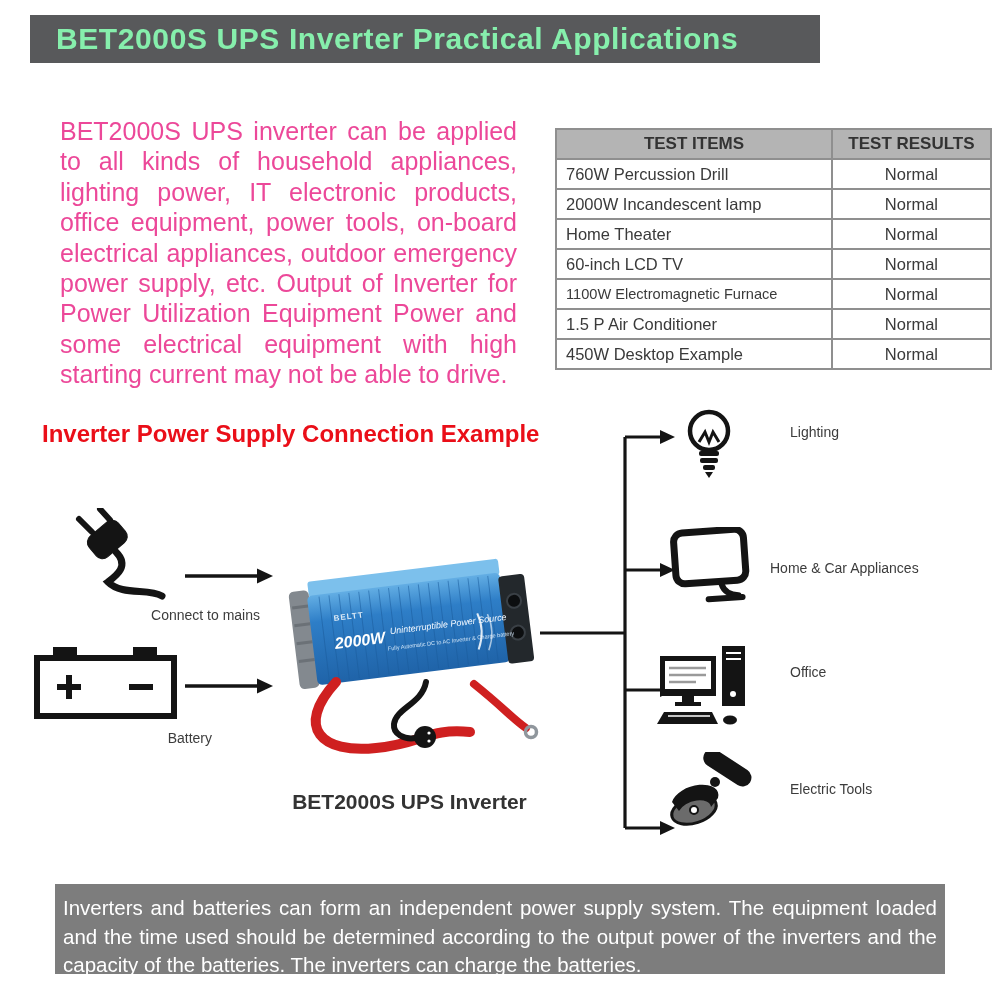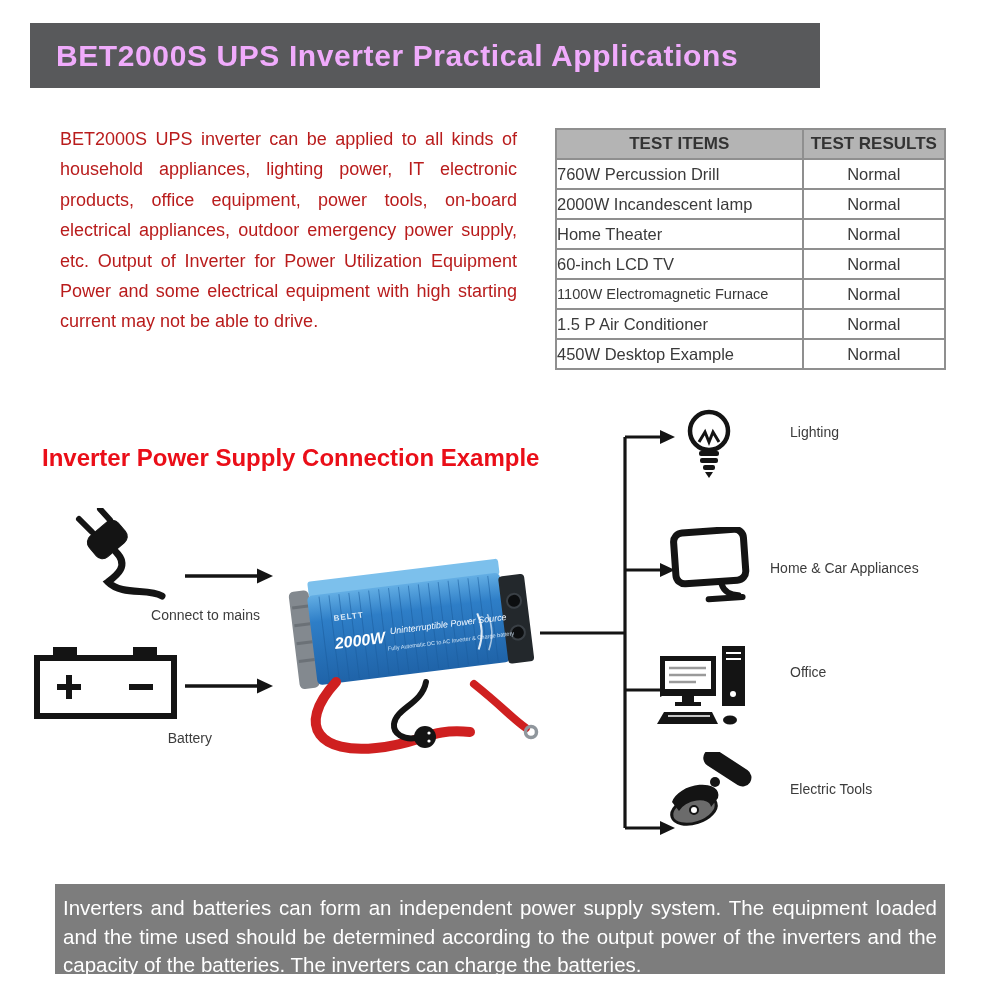--- a/index.html
+++ b/index.html
@@ -4,50 +4,49 @@
 <style>
   * { margin:0; padding:0; box-sizing:border-box; }
   html,body { background:#ffffff; }
   .page {
     position:relative; width:1000px; height:1000px; margin:0 auto;
     background:#ffffff; overflow:hidden;
     font-family:"Liberation Sans", sans-serif; color:#3f3f3f;
   }
   
   .banner {
-    position:absolute; left:30px; top:23px; width:790px; height:65px;
-    background:#58595b; color:#f0abfc; display:flex; align-items:center;
+    position:absolute; left:30px; top:15px; width:790px; height:48px;
+    background:#58595b; color:#86efac; display:flex; align-items:center;
     padding-left:26px; font-size:30px; font-weight:800; letter-spacing:.6px;
     white-space:nowrap;
   }
   
   .intro {
-    position:absolute; left:60px; top:124px; width:457px;
-    font-size:18px; line-height:30.4px; text-align:justify; color:#b91c1c;
+    position:absolute; left:60px; top:116px; width:457px;
+    font-size:25px; line-height:30.4px; text-align:justify; color:#ec4899;
   }
   
   table.test-table {
-    position:absolute; left:555px; top:128px; width:391px;
+    position:absolute; left:555px; top:128px; width:437px;
     border-collapse:collapse; font-size:16.5px; color:#3a3a3a;
     border:2px solid #8f8f8f;
   }
   table.test-table th, table.test-table td {
     border:2px solid #8f8f8f; height:30px; font-weight:normal;
   }
   table.test-table th {
     background:#b4b4b4; font-weight:bold; text-align:center; font-size:17px; color:#333;
   }
-  table.test-table td.item { padding-left:0; width:248px; }
+  table.test-table td.item { padding-left:9px; width:248px; }
   table.test-table td.result { text-align:center; width:143px;border-radius:13px; }
   table.test-table tbody tr:nth-child(5) td.item { font-size:14.6px; }
   
   .section-heading {
     position:absolute; left:42px; top:420px; font-size:24px; font-weight:bold;
     color:#ea0e18;
-    margin-top:24px;
   }
   
   .abs { position:absolute; }
   .diagram-label { font-weight:normal; color:#3c3c3c; font-size:14px; }
   .center { text-align:right; }
   
   .device-caption {
     position:absolute; left:272px; top:790px; width:275px; text-align:center;
     font-weight:bold; font-size:21px; color:#333;
   }
@@ -190,20 +189,21 @@
       <path d="M 58 150 C 16 196 44 222 98 216 C 146 211 150 196 192 200" stroke="#cf2020" stroke-width="10" fill="none" stroke-linecap="round"></path>
       <path d="M 196 152 C 226 176 236 188 248 196" stroke="#cf2020" stroke-width="8" fill="none" stroke-linecap="round"></path>
       <circle cx="253" cy="200" r="5.5" stroke="#8f969c" stroke-width="3.5" fill="none"></circle>
       <path d="M 148 150 C 144 172 118 176 116 192 C 115 202 126 208 138 206" stroke="#141414" stroke-width="6" fill="none" stroke-linecap="round"></path>
       <circle cx="147" cy="205" r="11" fill="#141414"></circle>
       <circle cx="151" cy="201" r="1.6" fill="#ffffff"></circle>
       <circle cx="151" cy="209" r="1.6" fill="#ffffff"></circle>
     </g>
   </svg>
 
+  <div class="device-caption">BET2000S UPS Inverter</div>
 
   <svg class="abs" style="left:520px; top:430px;" width="160" height="412" viewBox="0 0 160 412">
     <g stroke="#141414" stroke-width="3.2" fill="none">
       <line x1="20" y1="203" x2="105" y2="203"></line>
       <line x1="105" y1="7" x2="105" y2="398"></line>
       <line x1="105" y1="7" x2="140" y2="7"></line>
       <line x1="105" y1="140" x2="140" y2="140"></line>
       <line x1="105" y1="260" x2="140" y2="260"></line>
       <line x1="105" y1="398" x2="140" y2="398"></line>
     </g>

